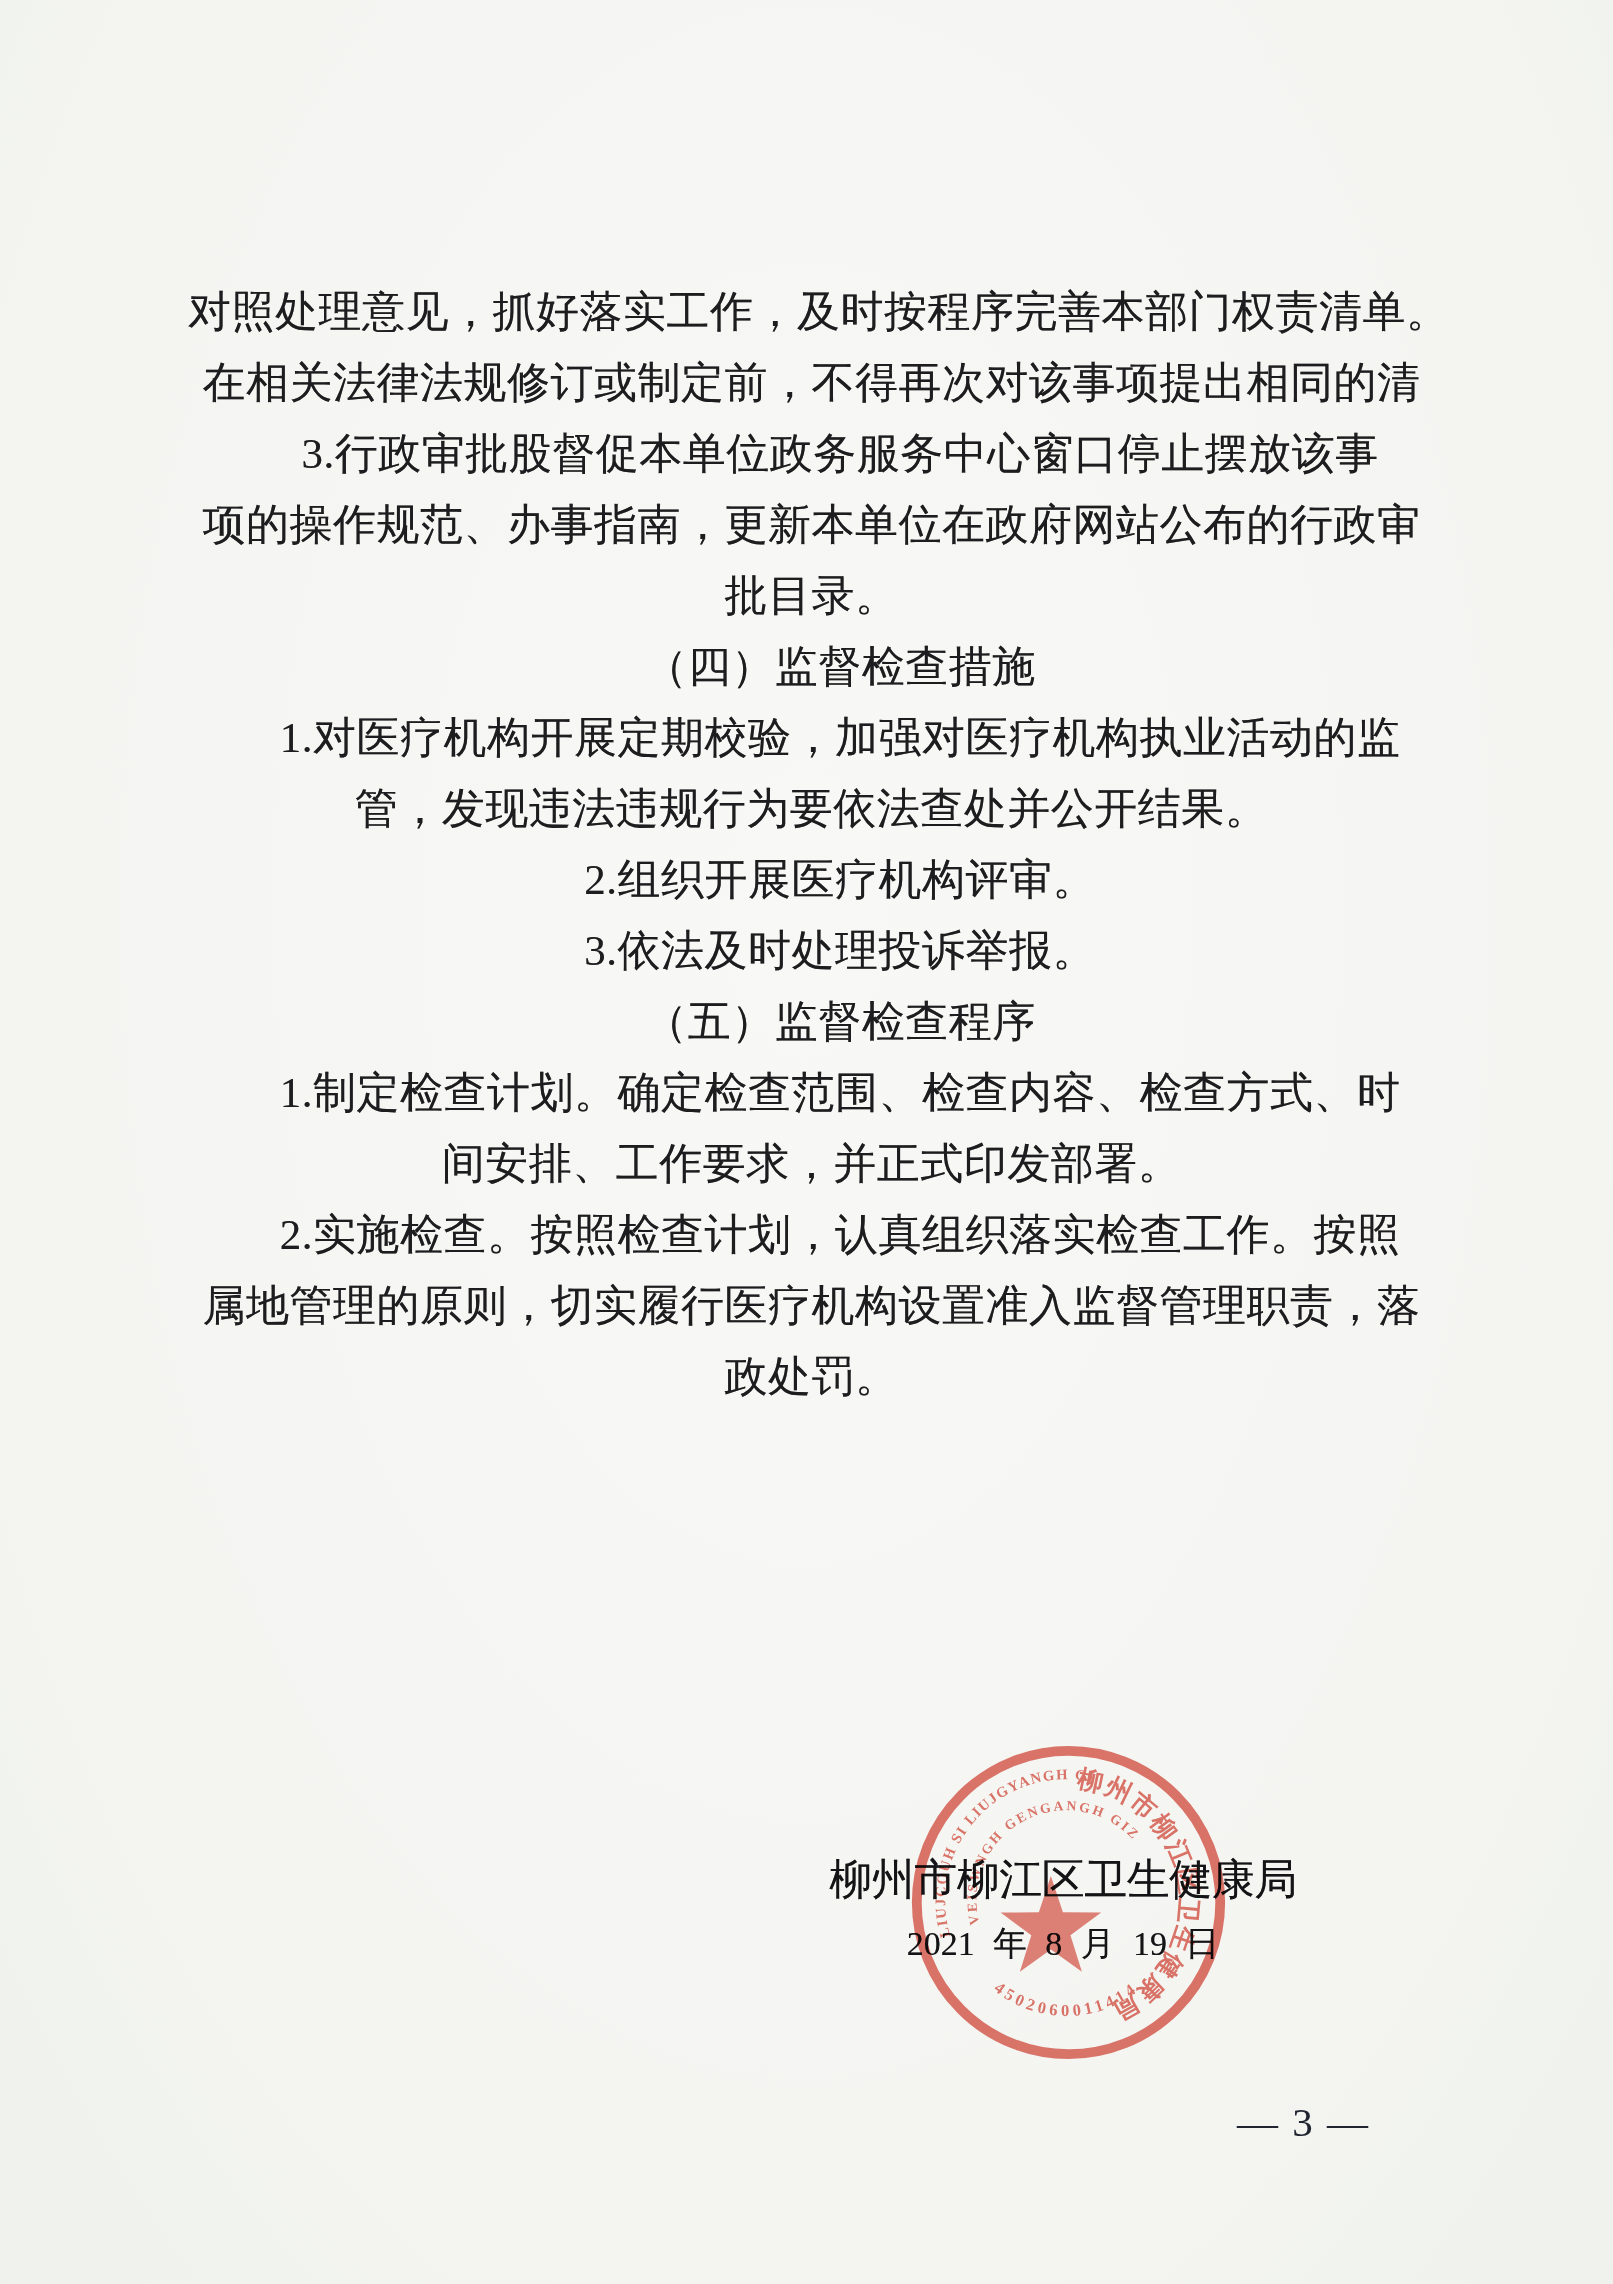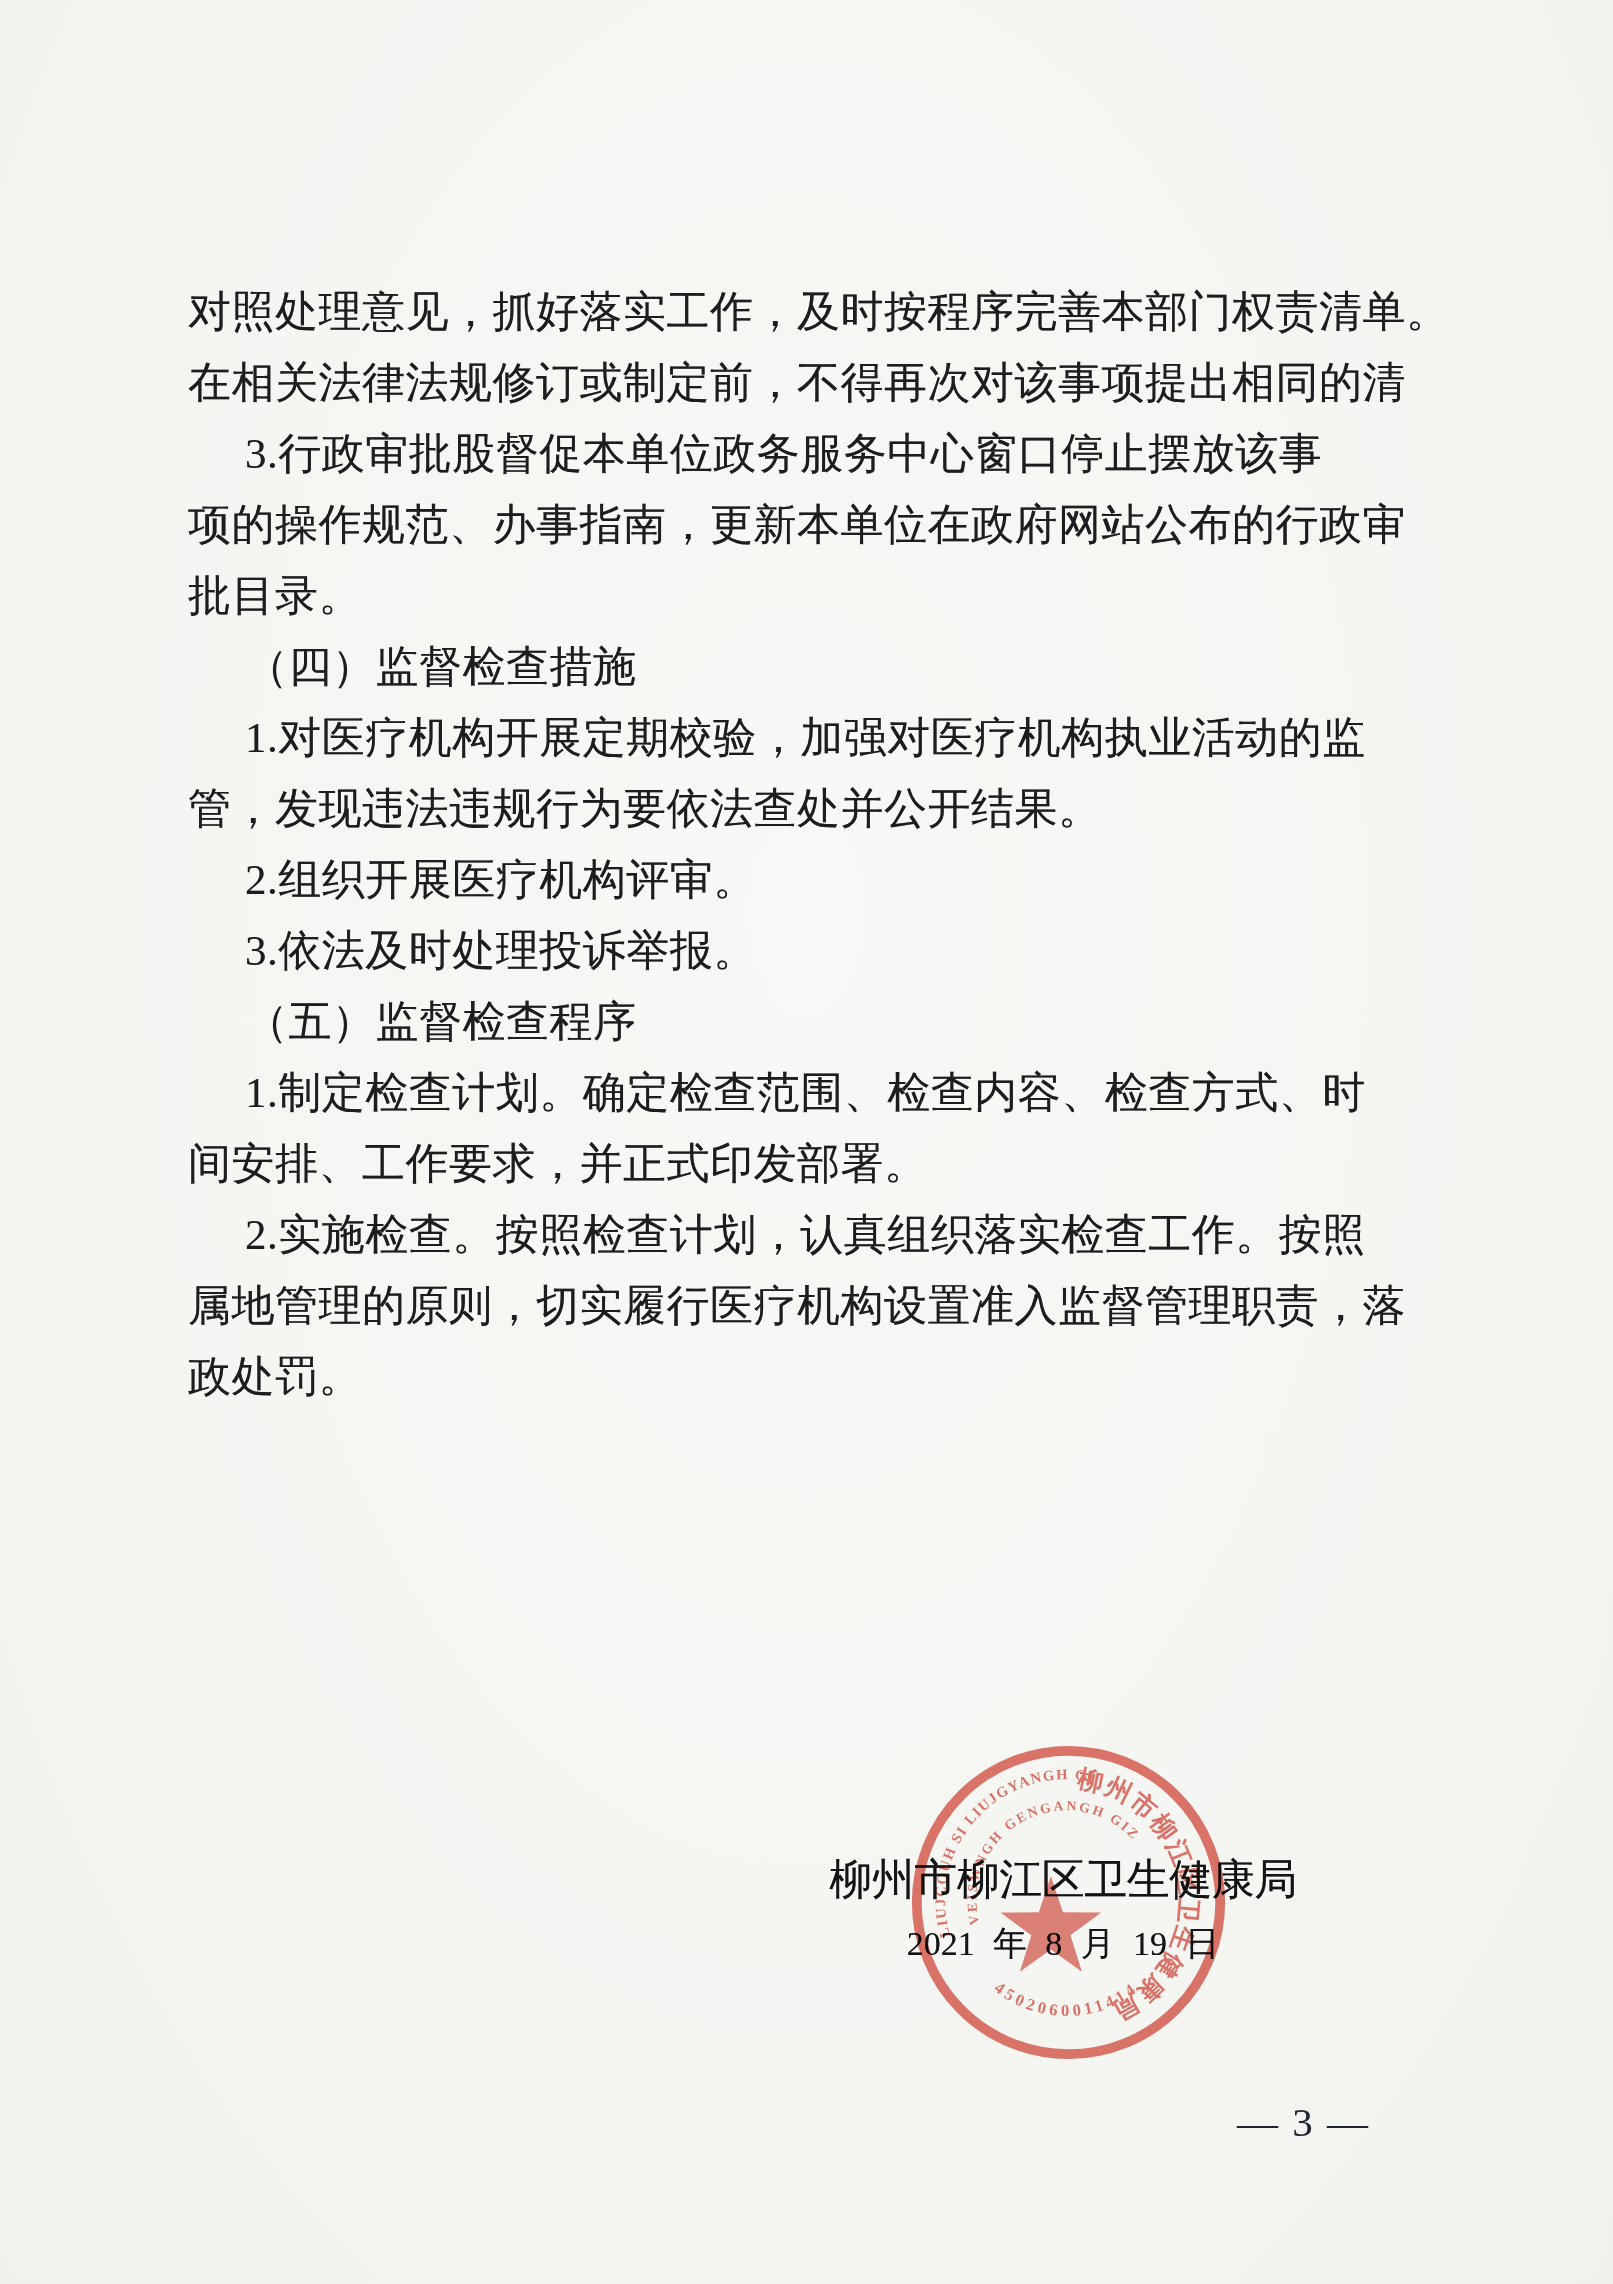--- a/index.html
+++ b/index.html
@@ -20,21 +20,21 @@
     position: absolute;
     left: 188px;
     top: 276px;
     width: 1247px;
     font-size: 43px;
     line-height: 71px;
     letter-spacing: 0.5px;
     color: #1d1d1f;
     text-shadow: 0 0 0.6px rgba(30,30,30,0.55);
   }
-  .line { white-space: nowrap; }
+  .line { white-space: nowrap; text-align: center; }
   .line.indent { padding-left: 57px; }
   .signature-block {
     position: absolute;
     left: 0;
     top: 0;
     width: 100%;
     color: #141416;
   }
   .signature {
     position: absolute;

